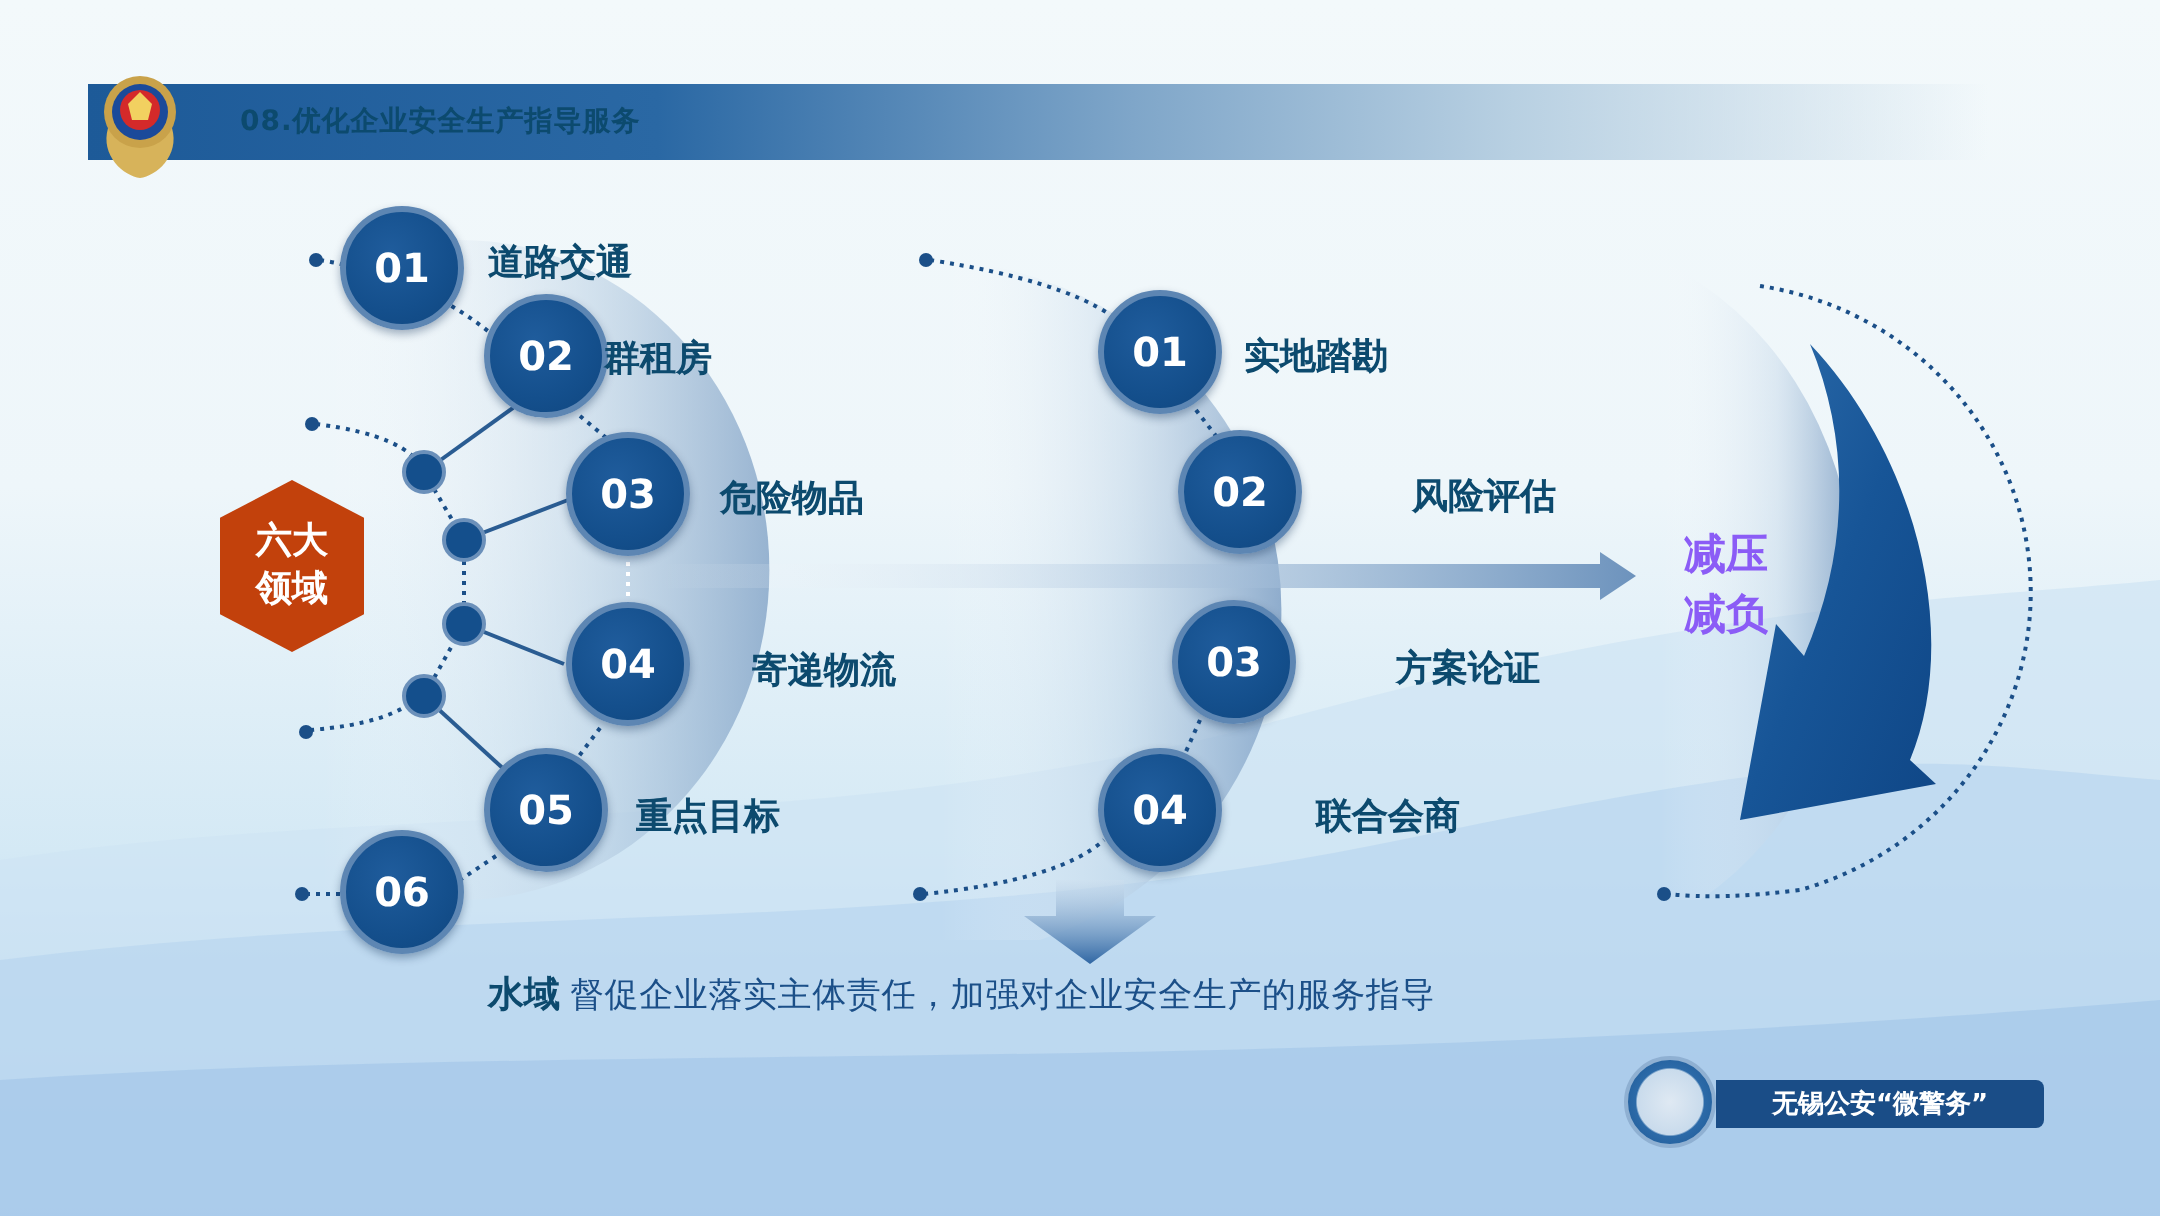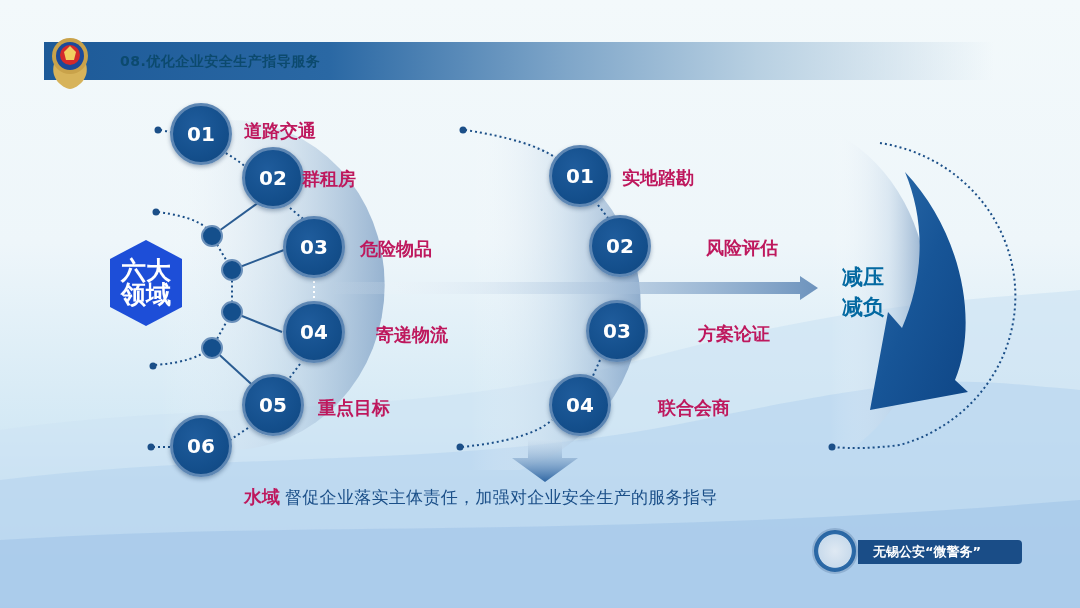--- a/index.html
+++ b/index.html
@@ -27,50 +27,50 @@
   
   .num-circle {
     position: absolute; width: 62px; height: 62px; border-radius: 50%;
     background: radial-gradient(circle at 40% 35%, #1f5c9c 0%, #144f8c 60%, #0f467f 100%);
     border: 3px solid #5d86b3;
     box-shadow: 0 2px 4px rgba(10,40,80,0.35);
     color: #ffffff; font-weight: bold; font-size: 20px;
     display: flex; align-items: center; justify-content: center;
   }
   .item-label {
-    position: absolute; font-size: 18px; font-weight: bold; color: #be185d; white-space: nowrap; text-align: right;
+    position: absolute; font-size: 18px; font-weight: bold; color: #0c4a6e; white-space: nowrap; text-align: right;
   }
   .small-node {
     position: absolute; width: 22px; height: 22px; border-radius: 50%;
     background: #144f8c; border: 2px solid #6b90ba;
   }
 
   
   .hexagon {
     position: absolute; left: 110px; top: 240px; width: 72px; height: 86px;
-    background: #1d4ed8;
+    background: #c2410c;
     clip-path: polygon(50% 0%, 100% 22%, 100% 78%, 50% 100%, 0% 78%, 0% 22%);
-    color: #ffffff; font-weight: bold; font-size: 25px; line-height: 24px;
+    color: #ffffff; font-weight: bold; font-size: 18px; line-height: 24px;
     display: flex; flex-direction: column; align-items: center; justify-content: center; text-align: center;
   }
 
   .result-text {
-    position: absolute; left: 842px; top: 262px; font-size: 21px; font-weight: bold; color: #0369a1; line-height: 30px;
+    position: absolute; left: 842px; top: 262px; font-size: 21px; font-weight: bold; color: #8b5cf6; line-height: 30px;
   }
 
   .summary-text {
     position: absolute; left: 285px; top: 486px; font-size: 17px; font-weight: normal; color: #1b4f88; white-space: nowrap; letter-spacing: 0.3px;
   }
 
   
   .brand-bar {
     position: absolute; left: 858px; top: 540px; width: 164px; height: 24px;
     background: #1a4d87; border-radius: 0 4px 4px 0;
     color: #ffffff; font-size: 13px; font-weight: bold;
-    display: flex; align-items: center; padding-left: 15px; white-space: nowrap;
+    display: flex; align-items: center; padding-left: 28px; white-space: nowrap;
   }
   .brand-logo {
     position: absolute; left: 812px; top: 528px; width: 46px; height: 46px; border-radius: 50%;
     background: radial-gradient(circle, #dfe9f3 0%, #c9dbec 55%, #2c6aa8 58%, #1d5894 100%);
     border: 2px solid #8fb0d2;
   }
 </style>
 </head>
 <body>
 

